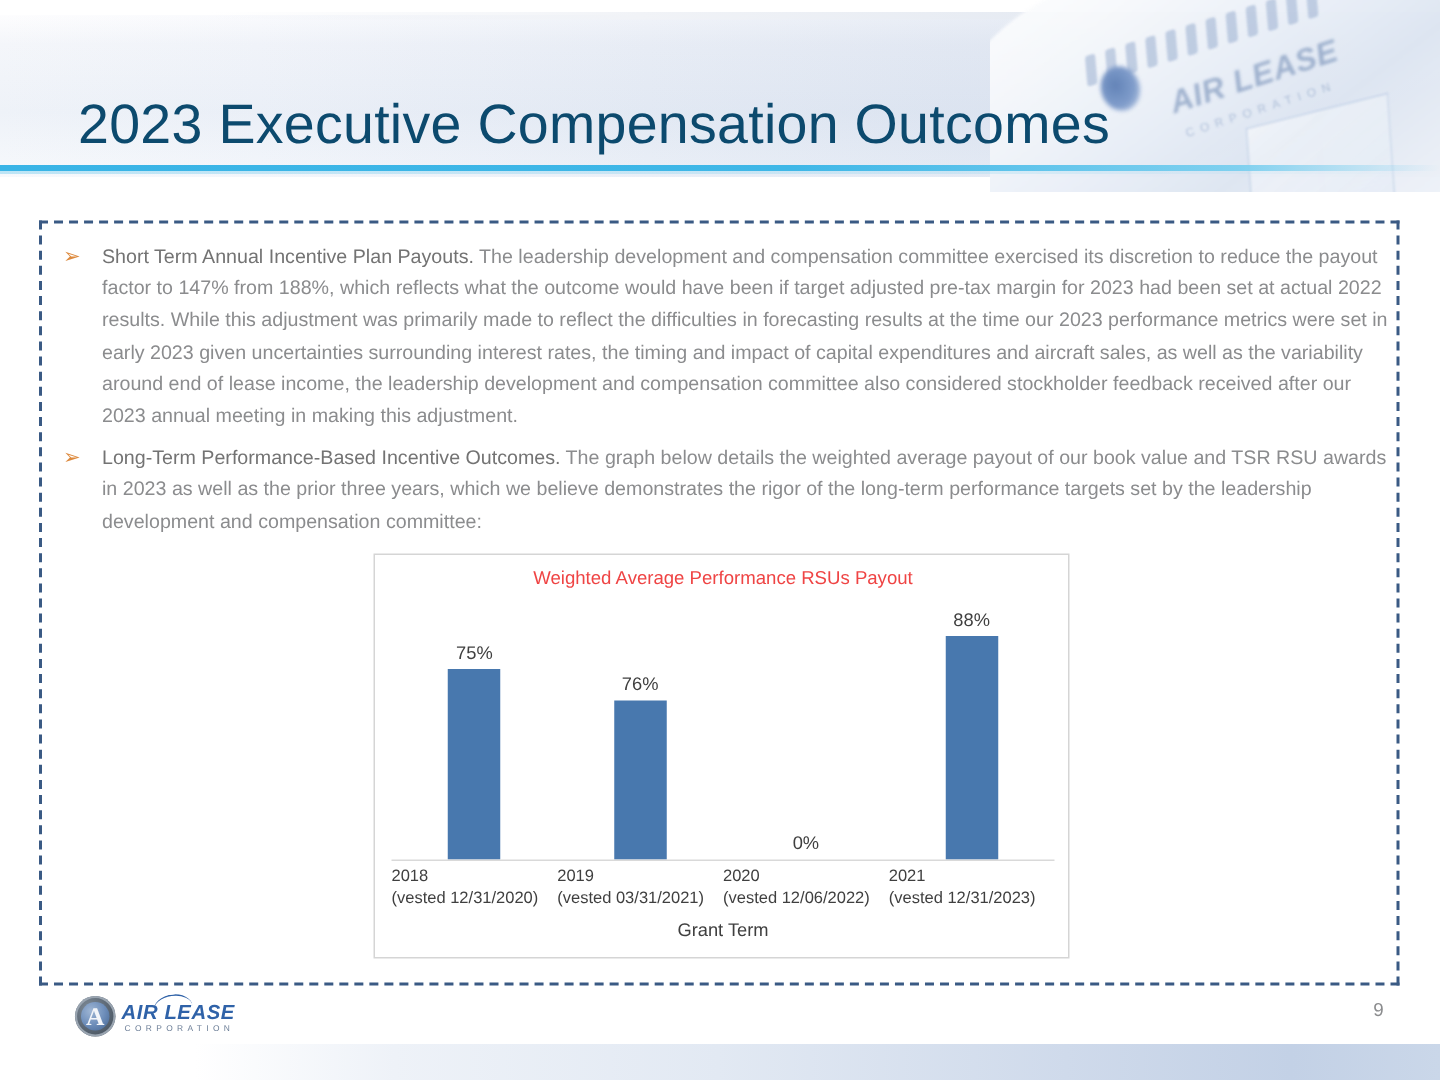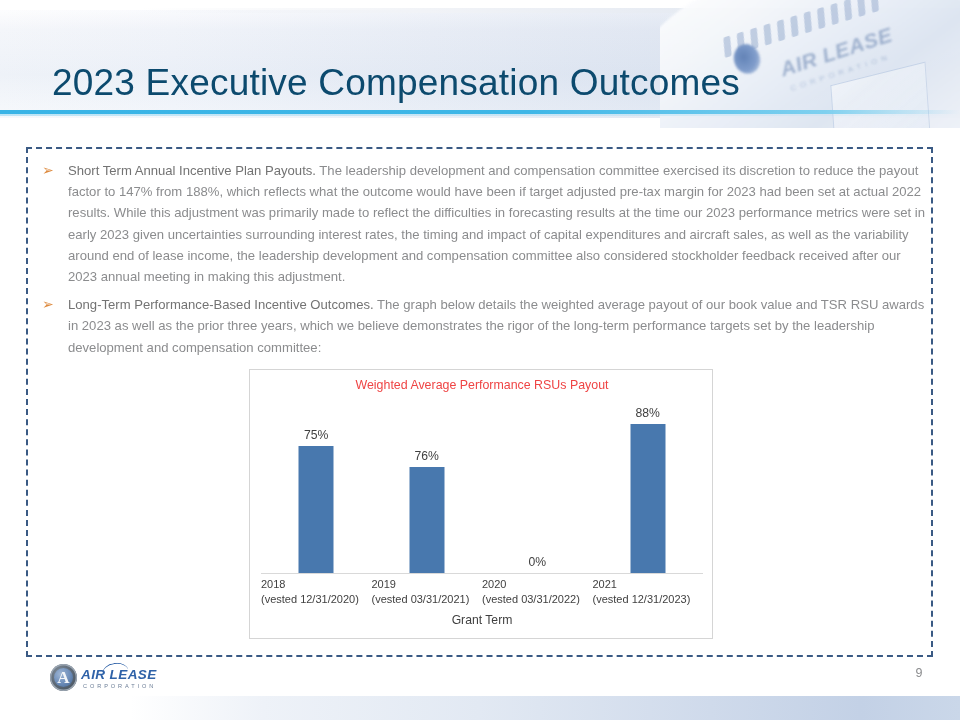--- a/index.html
+++ b/index.html
@@ -403,21 +403,21 @@
         <div class="xtick" style="width: 110.5px;">
           <div>2018</div>
           <div>(vested 12/31/2020)</div>
         </div>
         <div class="xtick" style="width: 110.5px;">
           <div>2019</div>
           <div>(vested 03/31/2021)</div>
         </div>
         <div class="xtick" style="width: 110.5px;">
           <div>2020</div>
-          <div>(vested 03/31/2022)</div>
+          <div>(vested 12/06/2022)</div>
         </div>
         <div class="xtick" style="width: 110.5px;">
           <div>2021</div>
           <div>(vested 12/31/2023)</div>
         </div>
       </div>
 
     <div class="axis-title">Grant Term</div>
   </div>
 

